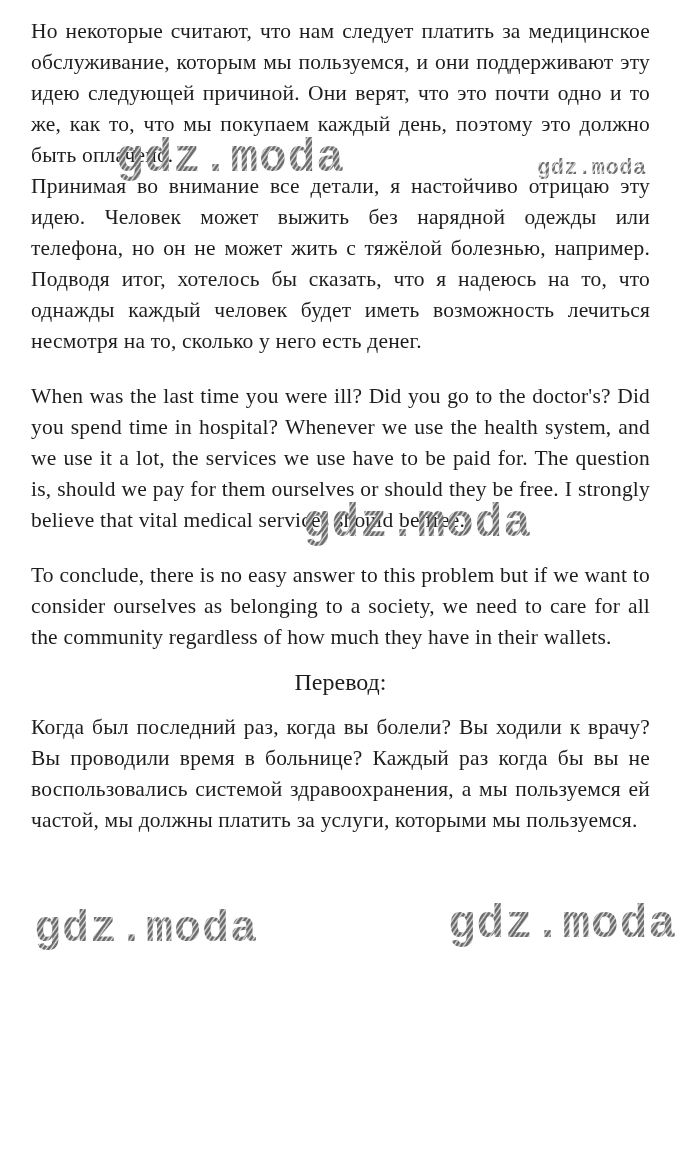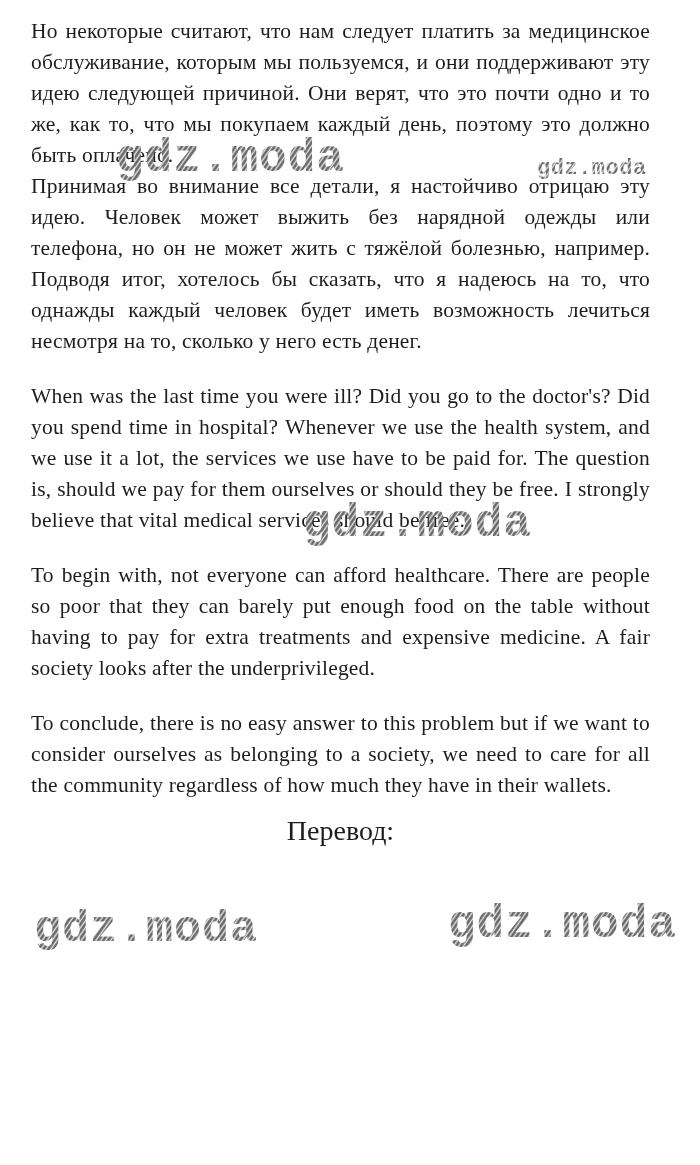--- a/index.html
+++ b/index.html
@@ -24,21 +24,21 @@
     line-height: 31px;
     text-align: justify;
     text-justify: inter-word;
     letter-spacing: 0.2px;
   }
   .para.gap {
     margin-top: 24px;
   }
   .translation-label {
     margin: 14px 0 0 0;
-    font-size: 28px;
+    font-size: 24px;
     line-height: 31px;
     text-align: center;
   }
   .para.after-label {
     margin-top: 14px;
   }
   
   .wm {
     position: absolute;
     font-family: Liberation Mono, monospace;
@@ -69,27 +69,27 @@
 <body>
 
 <div class="page">
 
   <p class="para">Но некоторые считают, что нам следует платить за медицинское обслуживание, которым мы пользуемся, и они поддерживают эту идею следующей причиной. Они верят, что это почти одно и то же, как то, что мы покупаем каждый день, поэтому это должно быть оплачено.</p>
 
   <p class="para">Принимая во внимание все детали, я настойчиво отрицаю эту идею. Человек может выжить без нарядной одежды или телефона, но он не может жить с тяжёлой болезнью, например. Подводя итог, хотелось бы сказать, что я надеюсь на то, что однажды каждый человек будет иметь возможность лечиться несмотря на то, сколько у него есть денег.</p>
 
   <p class="para gap" lang="en">When was the last time you were ill? Did you go to the doctor's? Did you spend time in hospital? Whenever we use the health system, and we use it a lot, the services we use have to be paid for. The question is, should we pay for them ourselves or should they be free. I strongly believe that vital medical services should be free.</p>
 
-  <p class="para gap" lang="en">To begin with, not everyone can afford healthcare. There are people so poor that they can barely put enough food on the table without having to pay for extra treatments and expensive medicine. A fair society looks after the underprivileged.</p>
 
 
   <p class="para gap" lang="en">To conclude, there is no easy answer to this problem but if we want to consider ourselves as belonging to a society, we need to care for all the community regardless of how much they have in their wallets.</p>
 
   <p class="translation-label">Перевод:</p>
 
+  <p class="para after-label">Когда был последний раз, когда вы болели? Вы ходили к врачу? Вы проводили время в больнице? Каждый раз когда бы вы не воспользовались системой здравоохранения, а мы пользуемся ей частой, мы должны платить за услуги, которыми мы пользуемся.</p>
 
   <span class="wm wm-1">gdz.moda</span>
 
   <span class="wm wm-2">gdz.moda</span>
 
   <span class="wm wm-3">gdz.moda</span>
 
   <span class="wm wm-4">gdz.moda</span>
 
   <span class="wm wm-5">gdz.moda</span>

